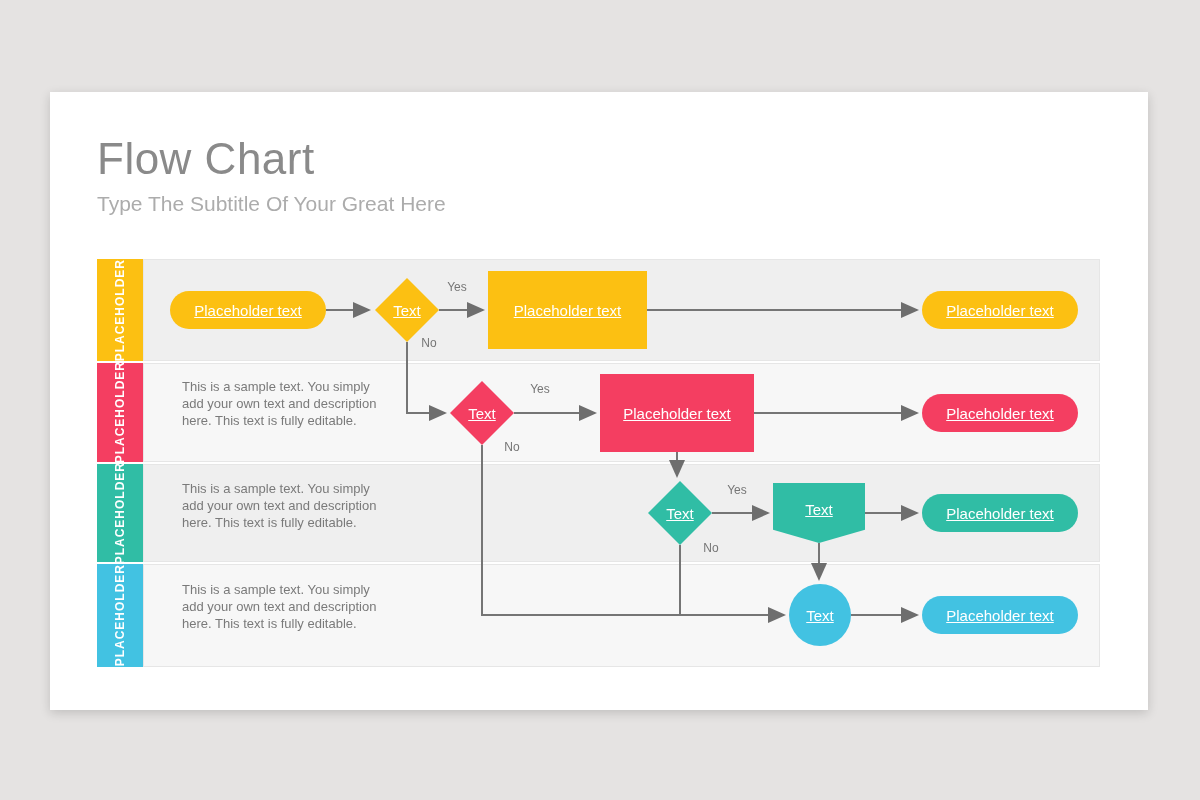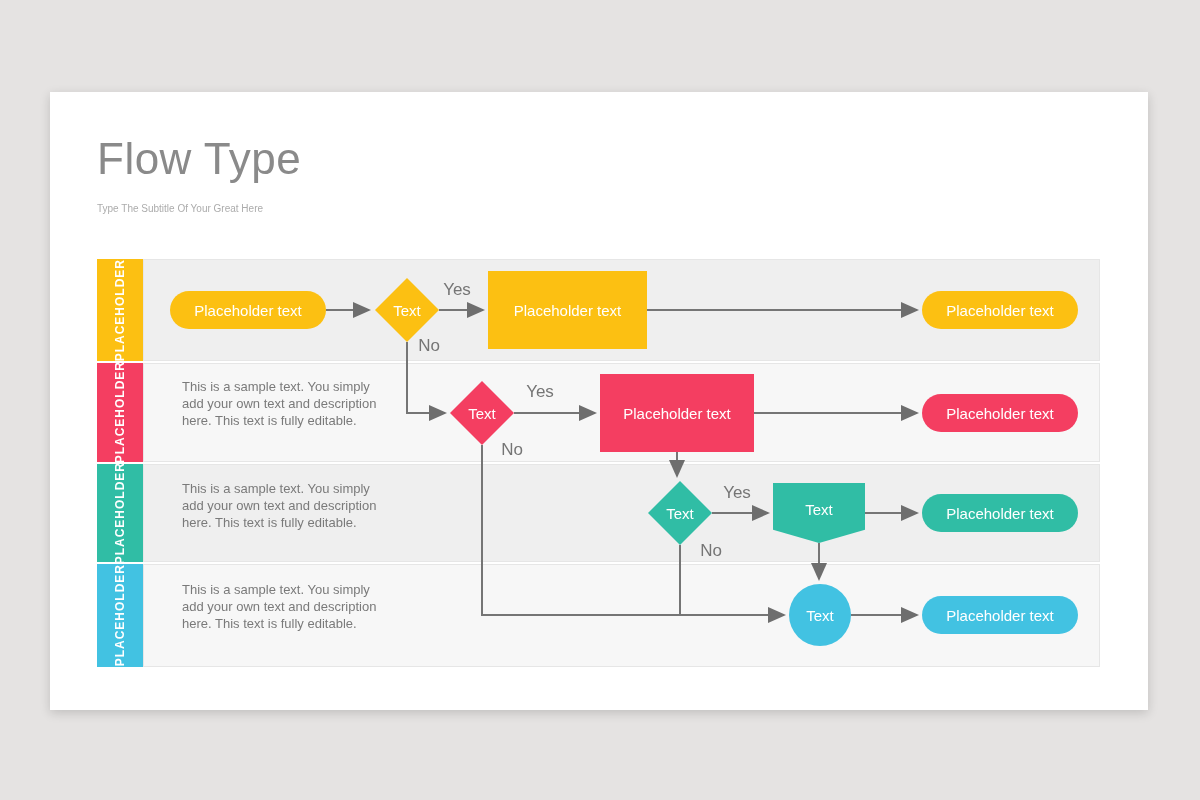--- a/index.html
+++ b/index.html
@@ -17,22 +17,22 @@
   }
   .slide{
     position:absolute; left:50px; top:92px; width:1098px; height:618px;
     background:#FFFFFF; box-shadow:0 3px 10px rgba(0,0,0,0.16);
   }
   .title{
     position:absolute; left:47px; top:42px;
     font-size:44px; font-weight:400; color:var(--c-title); letter-spacing:0.5px;
   }
   .subtitle{
-    position:absolute; left:47px; top:111px;
-    font-size:10px; color:var(--c-subtitle);
+    position:absolute; left:47px; top:100px;
+    font-size:21px; color:var(--c-subtitle);
   }
   .panel{
     position:absolute; left:47px; top:167px; width:1003px; height:408px;
   }
   .row-bg{
     position:absolute; left:46px; width:957px;
     border:1px solid #E6E6E6;
   }
   .row-bg.odd{background:var(--c-row-odd);}
   .row-bg.even{background:var(--c-row-even);}
@@ -51,49 +51,49 @@
   .band.yellow{background:var(--c-yellow);} .band.pink{background:var(--c-pink);}
   .band.teal{background:var(--c-teal);} .band.cyan{background:var(--c-cyan);}
   .para{
     position:absolute; left:85px; width:200px;
     font-size:13px; line-height:17px; color:var(--c-body);
   }
   .p2{top:119px;} .p3{top:221px;} .p4{top:322px;}
   svg.connectors{position:absolute;left:0;top:0;width:1003px;height:408px;}
   .node{
     position:absolute; display:flex; align-items:center; justify-content:center;
-    color:#FFFFFF; font-size:15px; text-align:center;
+    color:#FFFFFF; font-size:15px; text-align:center;text-decoration:underline;
   }
   .pill{width:156px;height:38px;border-radius:19px;}
   .rect{height:78px;}
   .diamond{width:64px;height:64px;clip-path:polygon(50% 0,100% 50%,50% 100%,0 50%);}
   .pentagon{width:92px;height:60px;clip-path:polygon(0 0,100% 0,100% 78%,50% 100%,0 78%);padding-bottom:8px;}
   .circle{width:62px;height:62px;border-radius:50%;}
   .fill-yellow{background:var(--c-yellow);} .fill-pink{background:var(--c-pink);}
   .fill-teal{background:var(--c-teal);} .fill-cyan{background:var(--c-cyan);}
   .n-r1-start{left:73px;top:32px;} .n-r1-dec{left:278px;top:19px;}
   .n-r1-proc{left:391px;top:12px;width:159px;} .n-r1-end{left:825px;top:32px;}
   .n-r2-dec{left:353px;top:122px;} .n-r2-proc{left:503px;top:115px;width:154px;}
   .n-r2-end{left:825px;top:135px;}
   .n-r3-dec{left:551px;top:222px;} .n-r3-proc{left:676px;top:224px;}
   .n-r3-end{left:825px;top:235px;}
   .n-r4-term{left:692px;top:325px;} .n-r4-end{left:825px;top:337px;}
   .lbl{
     position:absolute; transform:translateX(-50%);
-    font-size:17px; color:var(--c-connector); white-space:nowrap;
+    font-size:12px; color:var(--c-connector); white-space:nowrap;
   }
   .yes1{left:360px;top:21px;} .no1{left:332px;top:77px;}
   .yes2{left:443px;top:123px;} .no2{left:415px;top:181px;}
   .yes3{left:640px;top:224px;} .no3{left:614px;top:282px;}
 </style>
 </head>
 <body>
 
 <div class="slide">
-  <div class="title">Flow Type</div>
+  <div class="title">Flow Chart</div>
   <div class="subtitle">Type The Subtitle Of Your Great Here</div>
 
   <div class="panel">
 
     <div class="row-bg odd r1"></div>
     <div class="row-bg even r2"></div>
     <div class="row-bg odd r3"></div>
     <div class="row-bg even r4"></div>
 
     <div class="band yellow r1">

